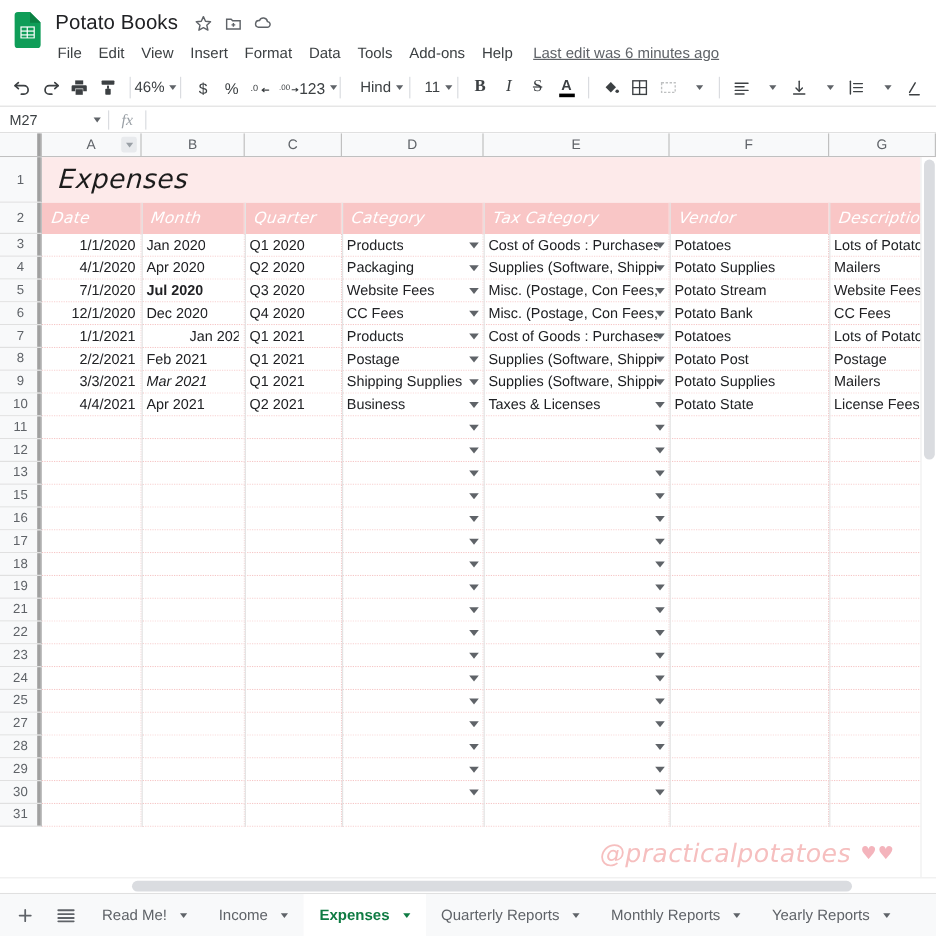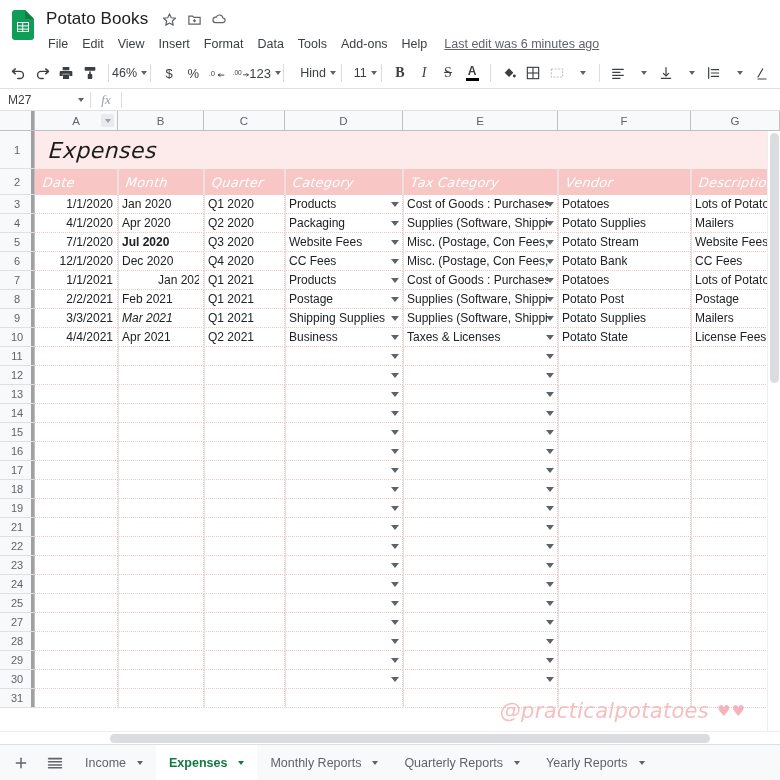--- a/index.html
+++ b/index.html
@@ -622,34 +622,20 @@
           <div class="cell dcell" style="width: 118px;">
             <div class="dd"></div>
           </div>
           <div class="cell dcell" style="width: 155px;">
             <div class="dd"></div>
           </div>
           <div class="cell dcell" style="width: 133px;"></div>
           <div class="cell dcell" style="width: 89px;"></div>
         </div>
         <div class="row">
-          <div class="rowhead">14</div>
-          <div class="cell dcell" style="width: 83px;"></div>
-          <div class="cell dcell" style="width: 86px;"></div>
-          <div class="cell dcell" style="width: 81px;"></div>
-          <div class="cell dcell" style="width: 118px;">
-            <div class="dd"></div>
-          </div>
-          <div class="cell dcell" style="width: 155px;">
-            <div class="dd"></div>
-          </div>
-          <div class="cell dcell" style="width: 133px;"></div>
-          <div class="cell dcell" style="width: 89px;"></div>
-        </div>
-        <div class="row">
           <div class="rowhead">15</div>
           <div class="cell dcell" style="width: 83px;"></div>
           <div class="cell dcell" style="width: 86px;"></div>
           <div class="cell dcell" style="width: 81px;"></div>
           <div class="cell dcell" style="width: 118px;">
             <div class="dd"></div>
           </div>
           <div class="cell dcell" style="width: 155px;">
             <div class="dd"></div>
           </div>
@@ -880,33 +866,37 @@
     <div class="sb-btn">
       <svg width="16" height="14" viewBox="0 0 20 16" stroke="#5f6368" stroke-width="2" stroke-linecap="round">
         <line x1="2" y1="2.5" x2="18" y2="2.5"></line>
           <line x1="2" y1="6.5" x2="18" y2="6.5"></line>
         <line x1="2" y1="10.5" x2="18" y2="10.5"></line>
           <line x1="2" y1="14" x2="18" y2="14"></line>
       </svg>
     </div>
     <div id="tabs-container" style="display:flex;">
         <div class="stab">
+          <span>Read Me!</span>
+          <span class="caret"></span>
+        </div>
+        <div class="stab">
           <span>Income</span>
           <span class="caret"></span>
         </div>
         <div class="stab active">
           <span>Expenses</span>
           <span class="caret"></span>
         </div>
         <div class="stab">
+          <span>Quarterly Reports</span>
+          <span class="caret"></span>
+        </div>
+        <div class="stab">
           <span>Monthly Reports</span>
-          <span class="caret"></span>
-        </div>
-        <div class="stab">
-          <span>Quarterly Reports</span>
           <span class="caret"></span>
         </div>
         <div class="stab">
           <span>Yearly Reports</span>
           <span class="caret"></span>
         </div>
       </div>
   </div>
 
 </div>

